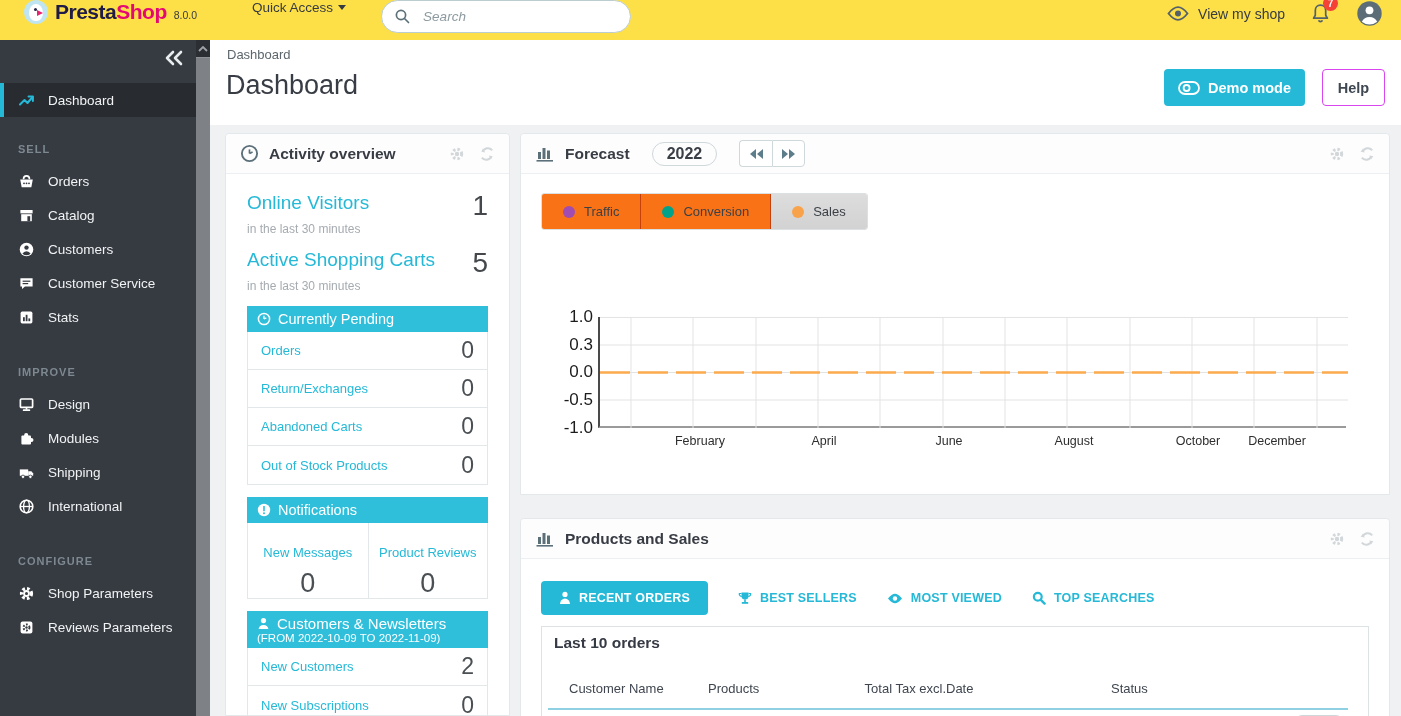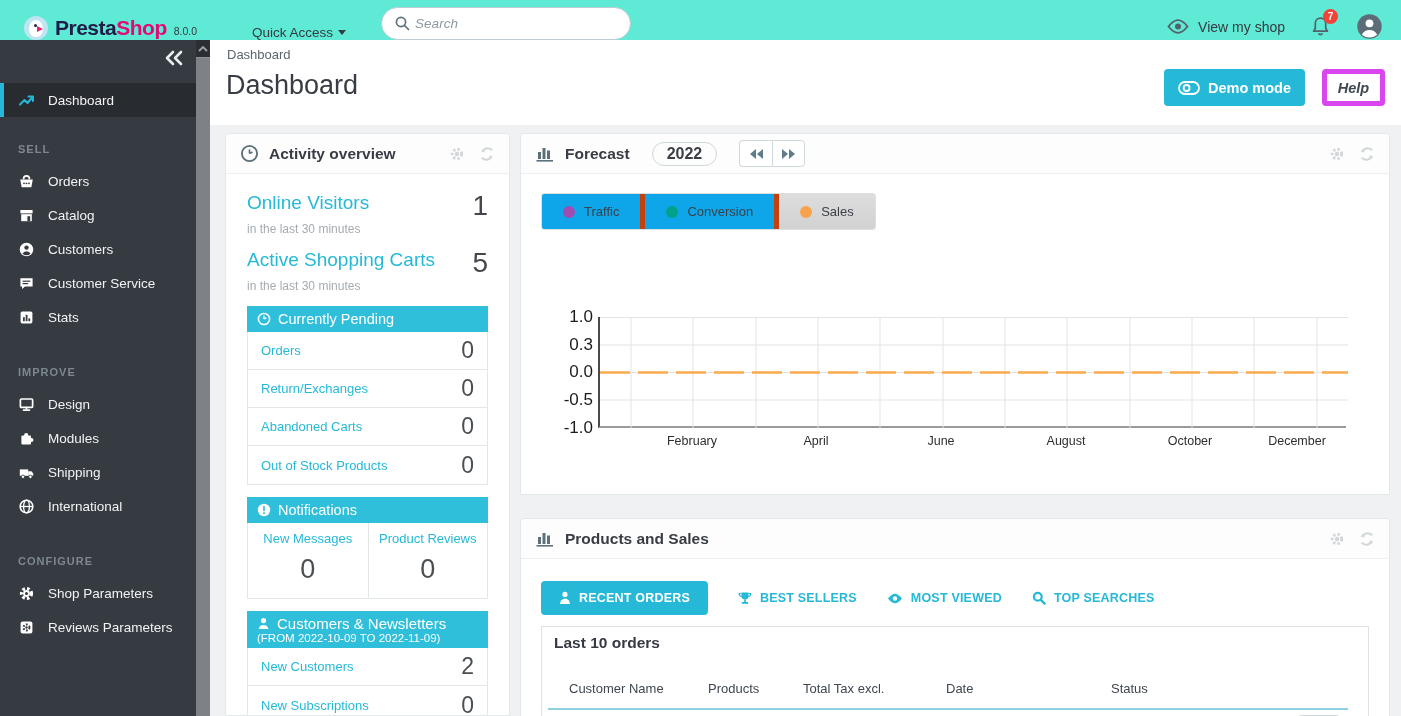--- a/index.html
+++ b/index.html
@@ -1,31 +1,31 @@
 <!DOCTYPE html>
 <html><head>
 <meta charset="utf-8">
 <style>
   * { margin:0; padding:0; box-sizing:border-box; }
   html,body { width:1401px; height:716px; overflow:hidden; }
   body { font-family:"Liberation Sans", sans-serif; background:#eff1f3; position:relative; color:#383c44; }
 
   
-  .topbar { position:absolute; left:0; top:0; width:1401px; height:40px; background:#5eead4; display:flex; align-items:flex-end; z-index:30; }
+  .topbar { position:absolute; left:0; top:0; width:1401px; height:40px; background:#fde047; display:flex; align-items:flex-start; z-index:30; }
   .brand { display:flex; align-items:baseline; margin-left:24px; }
   .mascot { width:24px; height:24px; border-radius:50%; background:#bfe4f2; position:relative; align-self:center; margin-right:7px; overflow:hidden; }
   .mascot .body { position:absolute; left:5px; top:4px; width:14px; height:17px; background:#fff; border-radius:50% 50% 45% 45%; }
   .mascot .eye { position:absolute; left:10px; top:8px; width:3px; height:3px; background:#2a2547; border-radius:50%; }
   .mascot .beak { position:absolute; left:13px; top:10px; width:0; height:0; border-left:6px solid #e5256f; border-top:3px solid transparent; border-bottom:3px solid transparent; }
   .brand-presta { font-size:21px; font-weight:bold; color:#201b47; letter-spacing:-0.5px; }
   .brand-shop { font-size:21px; font-weight:bold; color:#e50774; letter-spacing:-0.5px; }
   .brand-version { font-size:10.5px; color:#363a41; margin-left:7px; }
   .quick-access { margin-left:55px; font-size:13.5px; color:#363a41; cursor:pointer; display:flex; align-items:center; gap:5px; }
   .caret-down { width:0; height:0; border-left:4px solid transparent; border-right:4px solid transparent; border-top:5px solid #363a41; }
-  .searchbox { margin-left:35px; width:250px; height:33px; border:1px solid #bccdd2; border-radius:17px; display:flex; align-items:center; padding:0 12px; gap:4px; background:#fff; }
+  .searchbox { margin-left:35px; width:250px; height:33px; border:1px solid #bccdd2; border-radius:17px; display:flex; align-items:center; padding:0 12px; gap:12px; background:#fff; }
   .searchbox input { border:none; outline:none; font-style:italic; font-size:13.5px; color:#6b767b; width:180px; font-family:"Liberation Sans", sans-serif; background:transparent; }
   .searchbox input::placeholder { color:#8d9aa0; }
   .top-right { margin-left:auto; display:flex; align-items:center; gap:26px; margin-right:18px; }
   .view-shop { display:flex; align-items:center; gap:9px; font-size:14px; color:#363a41; cursor:pointer; }
   .bell-wrap { position:relative; cursor:pointer; }
   .badge { position:absolute; top:-7px; right:-8px; min-width:15px; height:15px; background:#f44336; color:#fff; font-size:10px; font-weight:bold; border-radius:8px; display:flex; align-items:center; justify-content:center; padding:0 3px; }
 
   
   .sidebar { position:absolute; left:0; top:40px; width:196px; height:676px; background:#363a41; z-index:20; }
   .collapse-btn { position:absolute; top:10px; right:12px; cursor:pointer; }
@@ -37,21 +37,21 @@
   
   .sb-track { position:absolute; left:196px; top:40px; width:14px; height:676px; background:#7e8186; }
   .sb-btn { position:absolute; left:0; top:0; width:14px; height:17px; background:#2b2e33; display:flex; align-items:center; justify-content:center; cursor:pointer; }
   .sb-thumb { position:absolute; left:0; top:17px; width:14px; height:659px; background:#7e8186; border-top:1px solid #8f9296; }
 
   
   .content-head { position:absolute; left:210px; top:40px; width:1191px; height:85px; background:#fff; z-index:10; }
   .breadcrumb { position:absolute; left:17px; top:7px; font-size:13px; color:#5c666c; }
   .page-title { position:absolute; left:16px; top:30px; font-size:27px; color:#383c44; }
   .btn-demo { position:absolute; right:96px; top:29px; width:141px; height:37px; background:#25b9d7; border:none; border-radius:4px; color:#fff; font-weight:bold; font-size:14.5px; display:flex; align-items:center; justify-content:center; gap:8px; cursor:pointer; font-family:"Liberation Sans", sans-serif; }
-  .btn-help { position:absolute; right:16px; top:29px; width:63px; height:37px; background:#fff; border:5px solid #d946ef; border-radius:4px; color:#3f4852; font-weight:bold; font-size:14.5px; cursor:pointer; font-family:"Liberation Sans", sans-serif;font-style:italic; }
+  .btn-help { position:absolute; right:16px; top:29px; width:63px; height:37px; background:#fff; border:1px solid #d946ef; border-radius:4px; color:#3f4852; font-weight:bold; font-size:14.5px; cursor:pointer; font-family:"Liberation Sans", sans-serif; }
 
   
   .panels { position:absolute; left:210px; top:125px; width:1191px; height:591px; background:#eff1f3; overflow:hidden; }
   .panel { position:absolute; background:#fff; border:1px solid #e3e8ea; border-radius:4px 4px 0 0; }
   .panel-head { height:40px; border-bottom:1px solid #edf0f2; background:#fdfdfe; display:flex; align-items:center; padding:0 14px; gap:10px; border-radius:4px 4px 0 0; }
   .panel-title { font-size:15.5px; font-weight:bold; color:#383c44; }
   .panel-tools { margin-left:auto; display:flex; align-items:center; gap:14px; }
   .tool { cursor:pointer; display:flex; }
 
   
@@ -65,53 +65,53 @@
   .teal-bar .bar-icon { display:flex; }
   .teal-bar.two-line { flex-direction:column; align-items:flex-start; gap:0; padding:4px 10px; }
   .teal-bar .line1 { display:flex; align-items:center; gap:7px; font-size:15px;justify-content:flex-end; }
   .teal-bar .line2 { font-size:11.5px; }
   .row-group { border:1px solid #e2e8ea; border-top:none; }
   .data-row { height:38px; border-bottom:1px solid #e2e8ea; display:flex; align-items:center; justify-content:space-between; padding:0 13px; }
   .data-row:last-child { border-bottom:none; }
   .row-label { font-size:13px; color:#25b9d7; cursor:pointer; }
   .row-value { font-size:23px; font-weight:300; color:#4a4f53; }
   .notif-cols { border:1px solid #e2e8ea; border-top:none; display:flex; height:76px; }
-  .notif-col { width:50%; text-align:center; padding-top:8px; }
+  .notif-col { width:50%; text-align:center; padding-top:22px; }
   .notif-col + .notif-col { border-left:1px solid #e2e8ea; }
   .notif-label { font-size:13px; color:#25b9d7; cursor:pointer; }
   .notif-value { font-size:27px; font-weight:300; color:#4a4f53; margin-top:8px; }
 
   
   .panel-forecast { left:310px; top:8px; width:870px; height:362px; }
   .year-pill { margin-left:12px; padding:2px 14px; border:1px solid #cfd8db; border-radius:15px; font-size:16px; font-weight:bold; color:#3a3e45; }
   .nav-group { margin-left:12px; display:flex; }
   .nav-btn { width:33px; height:27px; background:#fff; border:1px solid #cfd8db; display:flex; align-items:center; justify-content:center; cursor:pointer; }
   .nav-btn:first-child { border-radius:4px 0 0 4px; border-right:none; }
   .nav-btn:last-child { border-radius:0 4px 4px 0; }
   .fc-tabs { display:inline-flex; border:1px solid #dbe1e3; border-radius:3px; margin:19px 0 0 20px; overflow:hidden; }
-  .fc-tab { height:35px; display:flex; align-items:center; gap:9px; padding:0 21px; font-size:13px; color:#3c4147; background:#0ea5e9; border-right:5px solid #c2410c; cursor:pointer; }
+  .fc-tab { height:35px; display:flex; align-items:center; gap:9px; padding:0 21px; font-size:13px; color:#3c4147; background:#f97316; border-right:1px solid #c2410c; cursor:pointer; }
   .fc-tab:last-child { border-right:none; }
   .fc-tab.active { background:linear-gradient(#dddddd,#d2d2d2); }
   .dot { width:12px; height:12px; border-radius:50%; }
   .plot { position:absolute; left:77px; top:183px; width:748px; height:111px; border-left:2px solid #4a4a4a; border-bottom:2px solid #9a9a9a; }
   .ytick { position:absolute; width:40px; text-align:right; font-size:17px; color:#1c1c1c; transform:translateY(-50%); left:32px; }
-  .xtick { position:absolute; top:300px; transform:translateX(-50%); font-size:12.5px; color:#2e2e2e; }
+  .xtick { position:absolute; top:300px; transform:translateX(-50%); font-size:12.5px; color:#2e2e2e;margin-left:8px; }
 
   
   .panel-products { left:310px; top:393px; width:870px; height:320px; }
   .ps-tabs { display:flex; align-items:center; gap:30px; margin:22px 0 0 20px; }
   .ps-tab { display:flex; align-items:center; gap:8px; font-size:12.5px; font-weight:bold; color:#25b9d7; cursor:pointer; letter-spacing:0.2px; }
   .ps-tab.active { background:#25b9d7; color:#fff; border-radius:4px; height:34px; padding:0 18px; }
   .orders-box { position:absolute; left:20px; right:20px; top:107px; bottom:-40px; border:1px solid #dde3e5; background:#fff; }
   .orders-heading { padding:7px 12px; font-size:15.5px; font-weight:bold; color:#363a44; }
   .orders-table-head { display:flex; margin:22px 20px 0 6px; border-bottom:2px solid #8fd0e2; padding-bottom:12px; }
   .oth { font-size:13px; color:#3f4650; }
   .oth.c1 { width:160px; padding-left:21px; }
   .oth.c2 { width:95px; }
-  .oth.c3 { width:143px; }
+  .oth.c3 { width:143px;text-align:right; }
   .oth.c4 { width:165px; }
   .oth.c5 { flex:1; }
   .partial-row { position:relative; height:26px; }
   .detail-btn { position:absolute; right:25px; top:5px; width:48px; height:30px; background:#fff; border:1px solid #cfd8db; border-radius:7px; display:flex; justify-content:center; padding-top:6px; cursor:pointer; }
 
   svg { display:block; }
 </style>
 </head>
 <body>
 
@@ -499,21 +499,21 @@
             <line x1="0" y1="83" x2="748" y2="83"></line>
         </g>
         <line x1="0" y1="55.5" x2="748" y2="55.5" stroke="#fbaa4d" stroke-width="2.4" stroke-dasharray="30 8"></line>
       </svg>
     </div>
     <div class="xtick" style="left:171px">February</div>
     <div class="xtick" style="left:295px">April</div>
     <div class="xtick" style="left:420px">June</div>
     <div class="xtick" style="left:545px">August</div>
     <div class="xtick" style="left:669px">October</div>
-    <div class="xtick" style="left:776px">December</div>
+    <div class="xtick" style="left:748px">December</div>
   </div>
 
   <div class="panel panel-products">
     <div class="panel-head">
       <svg width="20" height="19" viewBox="0 0 20 19">
           <rect x="3" y="8" width="3" height="7" fill="#5c707a"></rect>
           <rect x="7.5" y="4" width="3" height="11" fill="#5c707a"></rect>
           <rect x="12" y="6.5" width="3" height="8.5" fill="#5c707a"></rect>
           <line x1="1.5" y1="16.8" x2="18" y2="16.8" stroke="#5c707a" stroke-width="1.6"></line>
         </svg>

